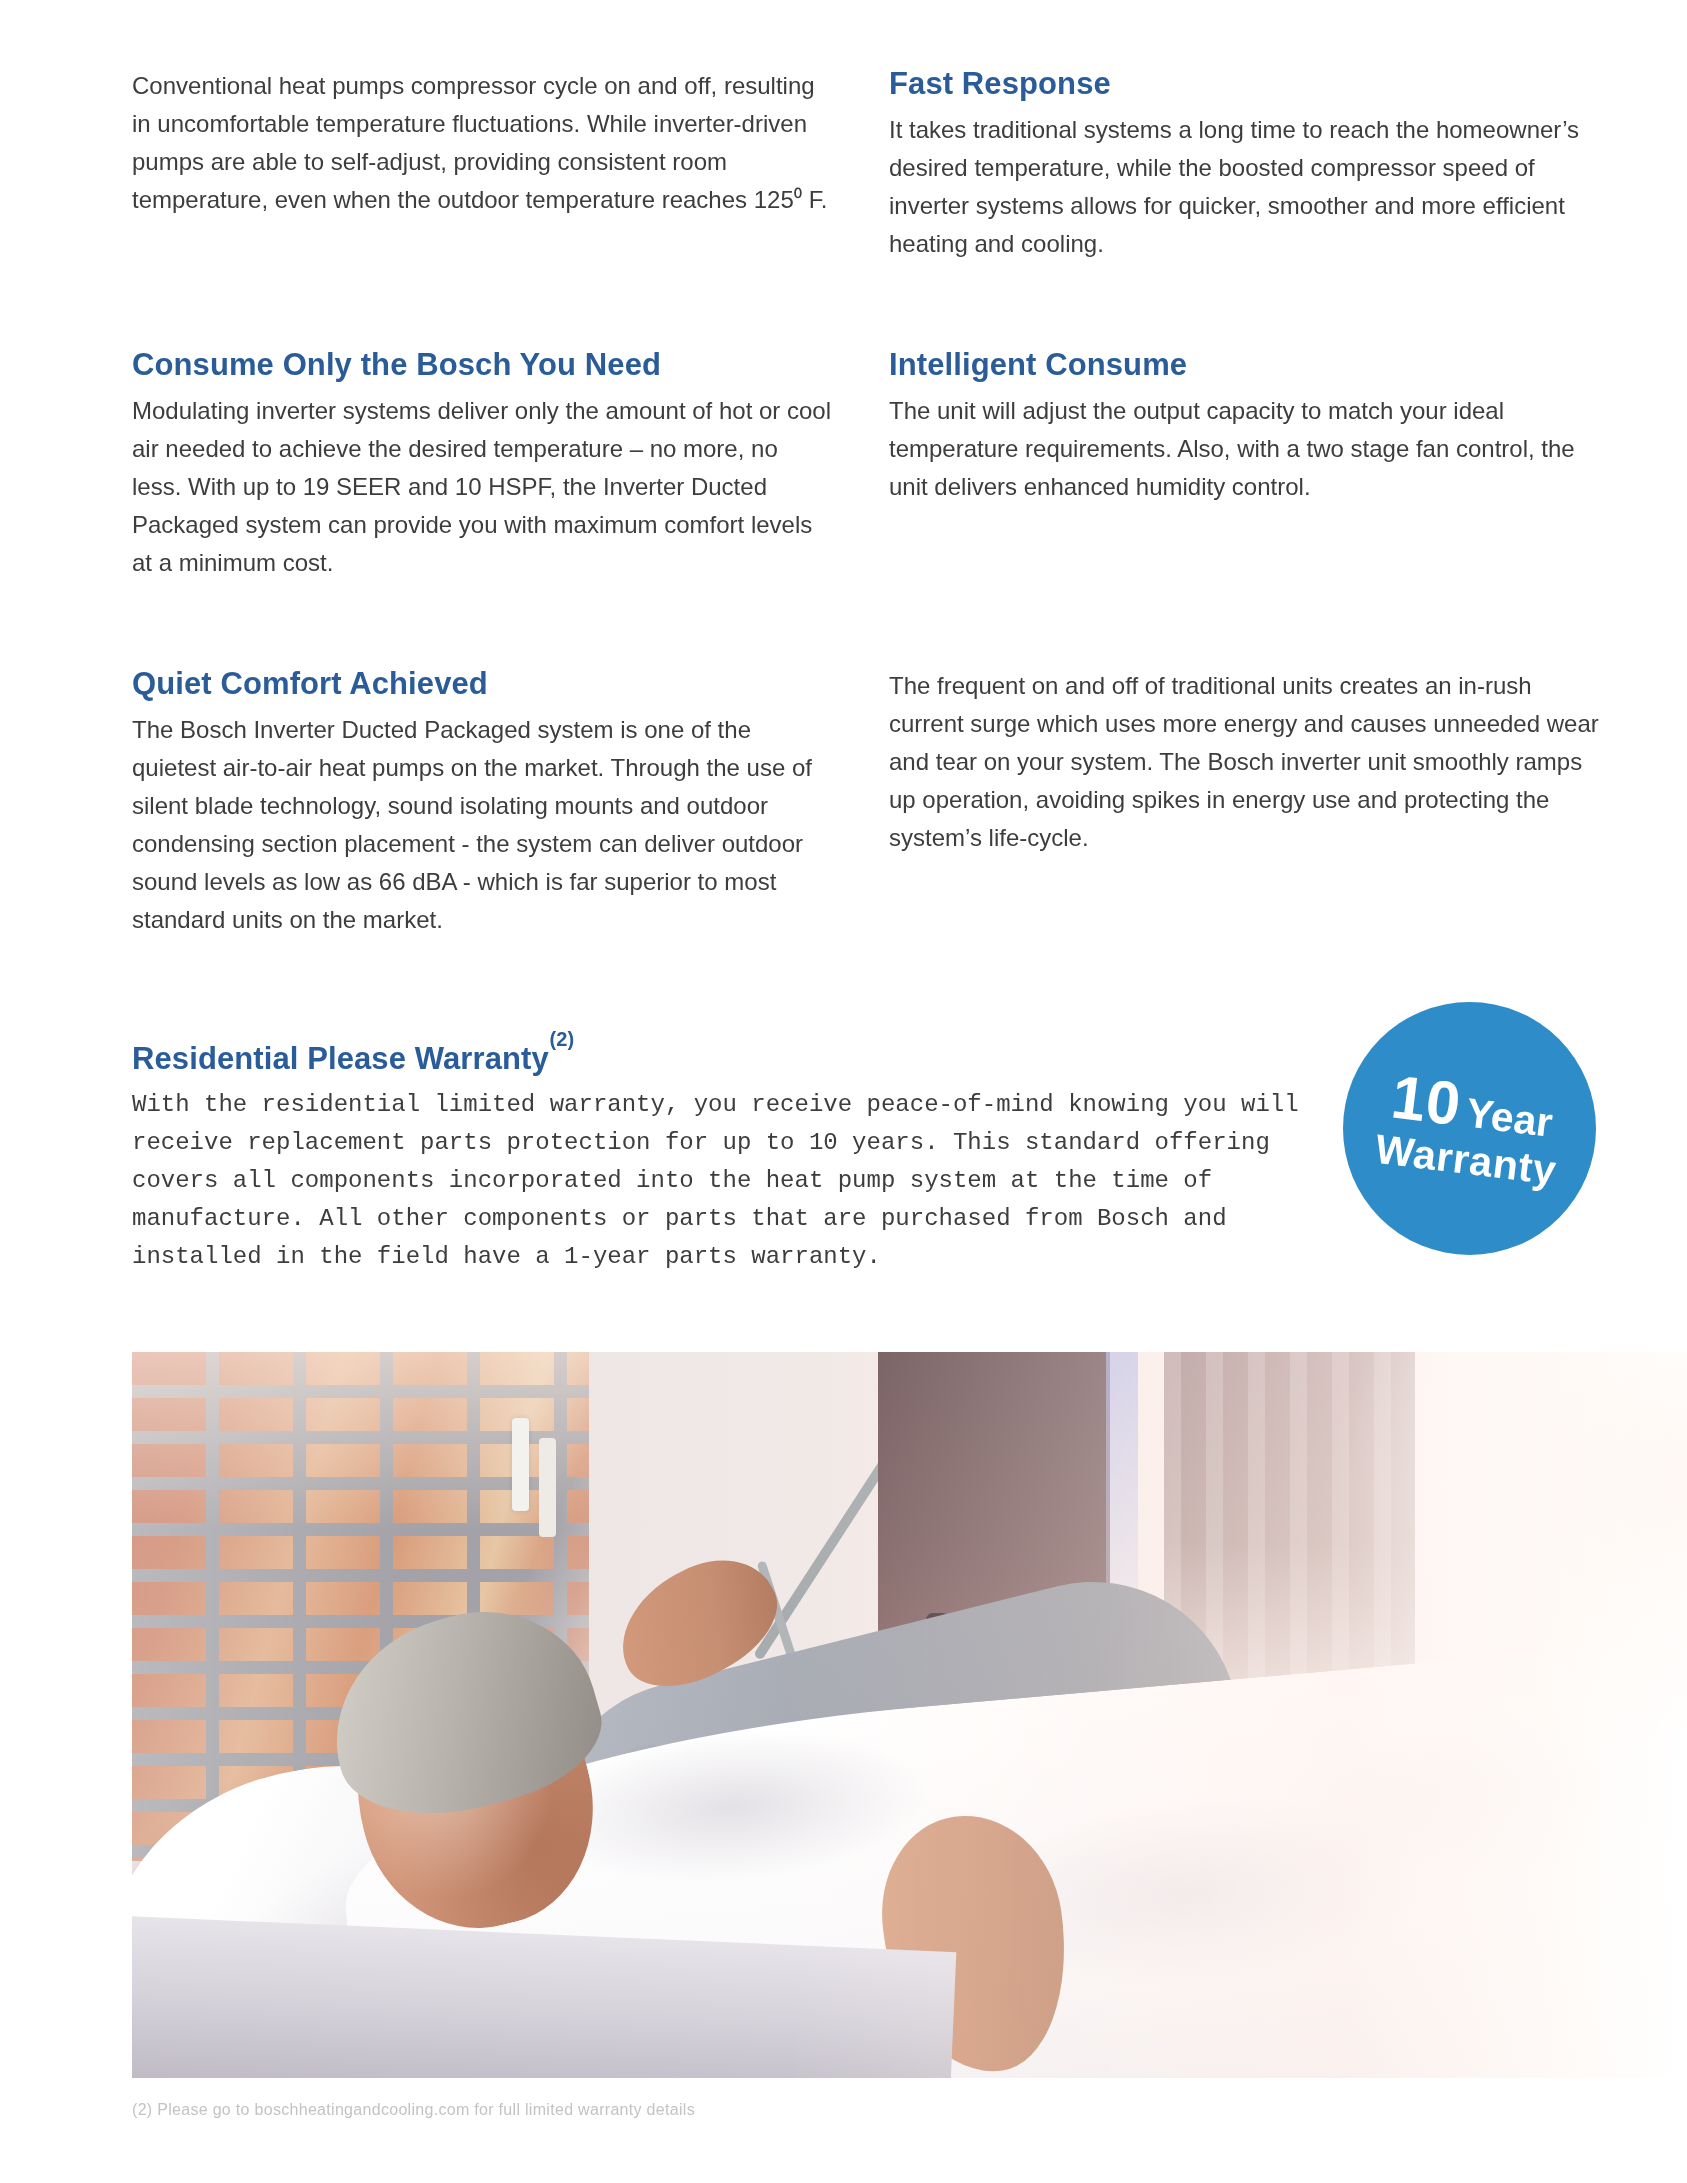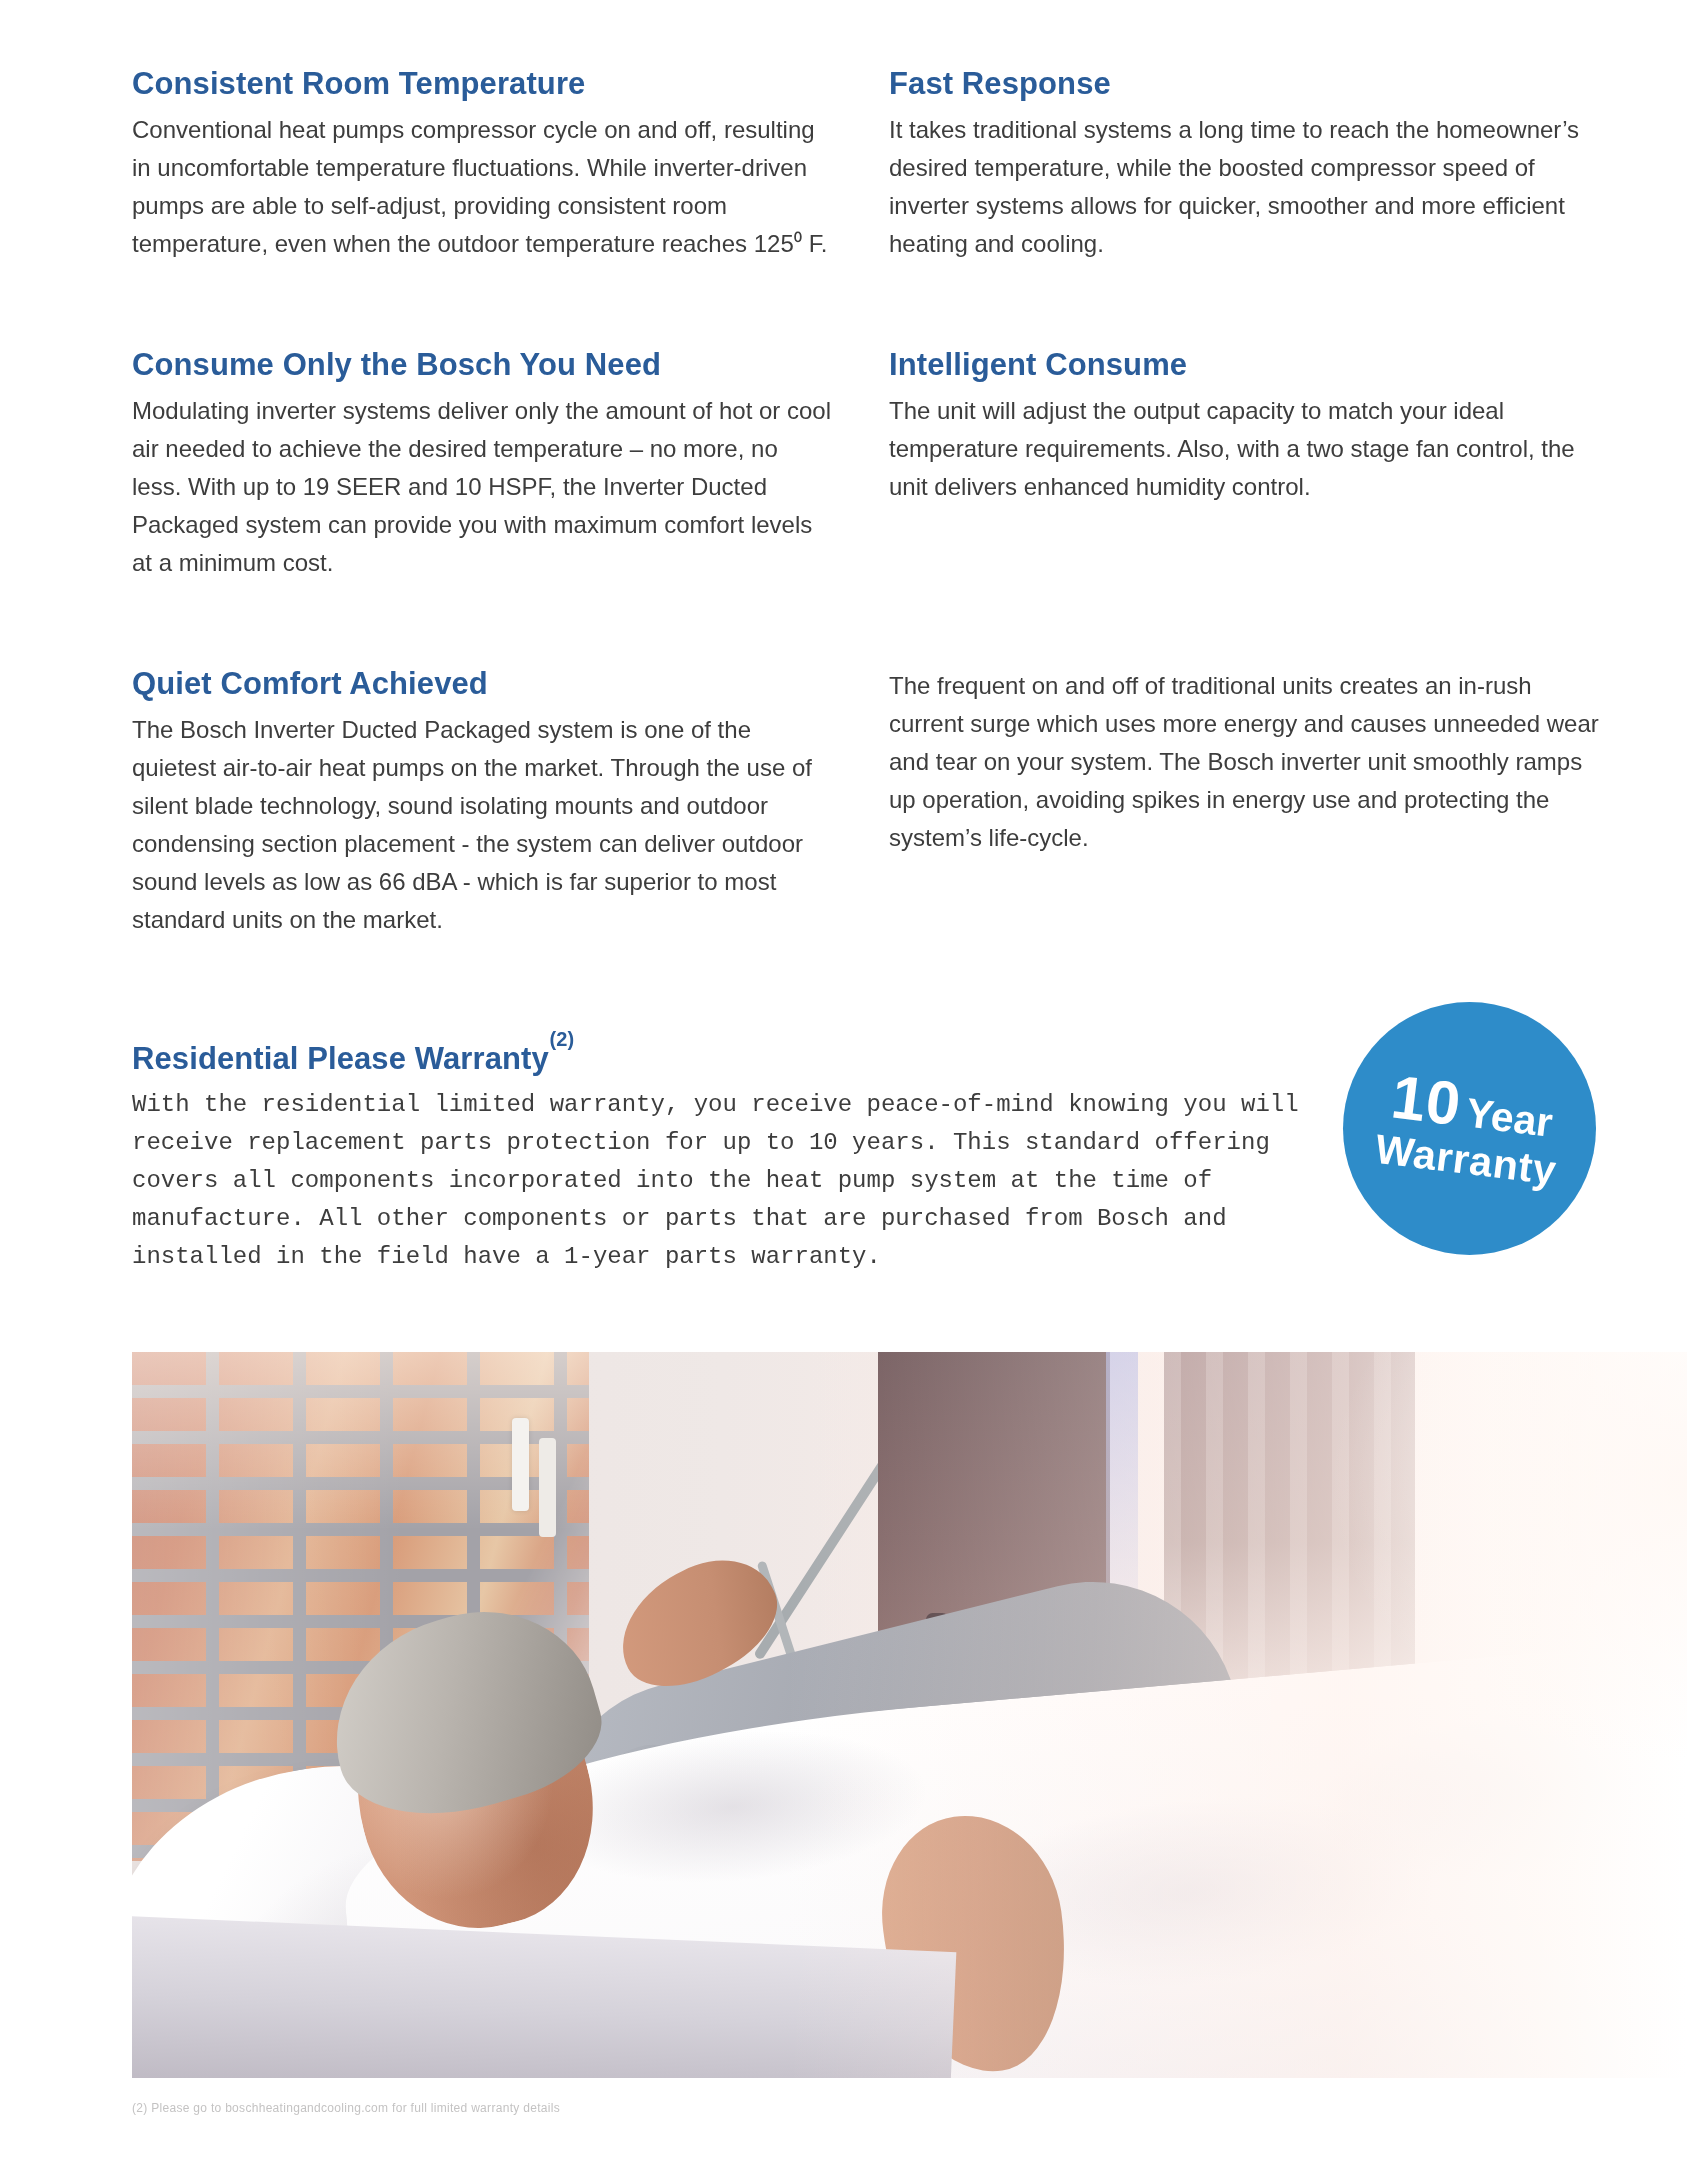--- a/index.html
+++ b/index.html
@@ -191,33 +191,32 @@
     transform:rotate(2.5deg);
   }
   .ph-glow{
     inset:0;
     background:
       radial-gradient(ellipse 595px 463px at 100% 18%, rgba(255,248,244,0.9) 0%, rgba(255,248,244,0) 60%),
       linear-gradient(to left, #ffffff 0%, rgba(255,250,247,0.92) 9%, rgba(255,241,235,0.6) 22%, rgba(255,238,232,0.3) 38%, rgba(255,255,255,0) 58%);
   }
   .footnote{
     margin:22.5px 0 0 132px;
-    font-size:12px;
+    font-size:16px;
     letter-spacing:0.3px;
     color:var(--footnote-gray,#c4c3c3);
   }
 </style>
 </head>
 <body>
 
 <div class="page">
 
   <div class="columns">
     <section class="feature">
-      <h2>Consistent Room Temperature</h2>
       <p>Conventional heat pumps compressor cycle on and off, resulting in uncomfortable temperature fluctuations. While inverter-driven pumps are able to self-adjust, providing consistent room temperature, even when the outdoor temperature reaches 125⁰ F.</p>
     </section>
     <section class="feature">
       <h2>Fast Response</h2>
       <p>It takes traditional systems a long time to reach the homeowner’s desired temperature, while the boosted compressor speed of inverter systems allows for quicker, smoother and more efficient heating and cooling.</p>
     </section>
     <section class="feature">
       <h2>Consume Only the Bosch You Need</h2>
       <p>Modulating inverter systems deliver only the amount of hot or cool air needed to achieve the desired temperature – no more, no less. With up to 19 SEER and 10 HSPF, the Inverter Ducted Packaged system can provide you with maximum comfort levels at a minimum cost.</p>
     </section>

